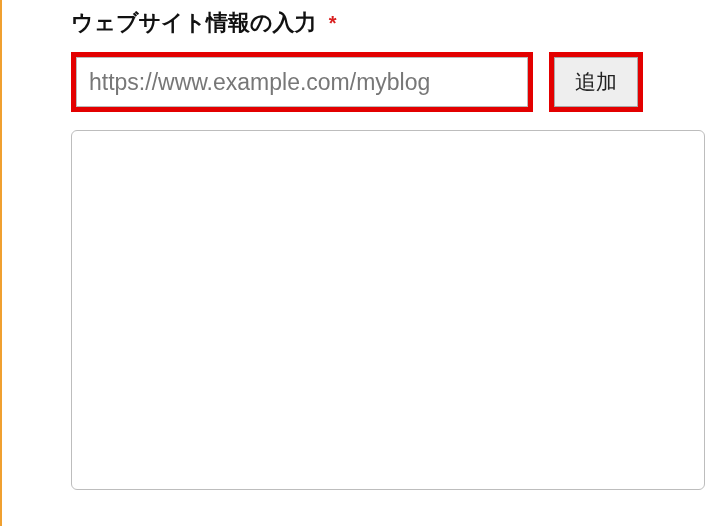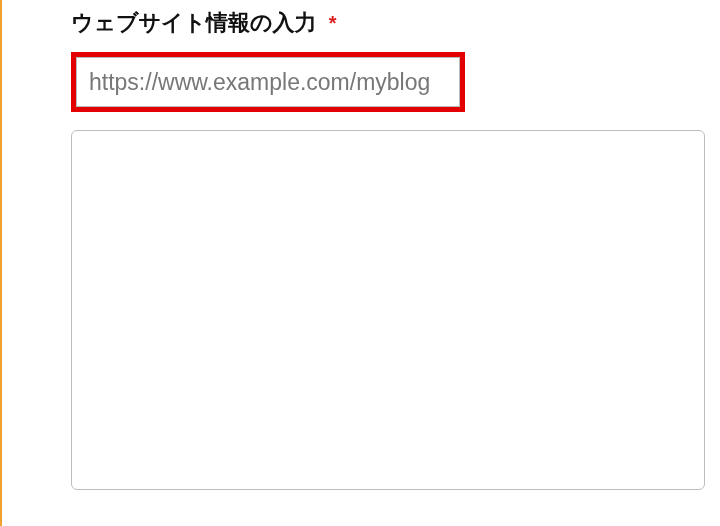--- a/index.html
+++ b/index.html
@@ -38,21 +38,21 @@
     display: flex;
     align-items: stretch;
     gap: 16px;
     margin-bottom: 18px;
   }
   .hl-wrap {
     border: 5px solid #e30000;
     display: inline-block;
   }
   .url-input {
-    width: 384px;
+    width: 452px;
     height: 50px;
     font-size: 23px;
     color: #777;
     padding: 0 12px;
     border: 1px solid #bbb;
     outline: none;
     font-family: Arial, sans-serif;
     background: #fff;
   }
   .url-input::placeholder {
@@ -84,18 +84,21 @@
 
     <div class="label-row">
       <span>ウェブサイト情報の入力</span>
       <span class="req">*</span>
     </div>
 
     <div class="input-row">
       <span class="hl-wrap">
         <input type="text" class="url-input" placeholder="https://www.example.com/myblog" style="">
       </span>
+      <span class="hl-wrap">
+        <button class="add-btn">追加</button>
+      </span>
     </div>
 
     <div class="listbox"></div>
 
   </div>
 </div>
 
 </body></html>

